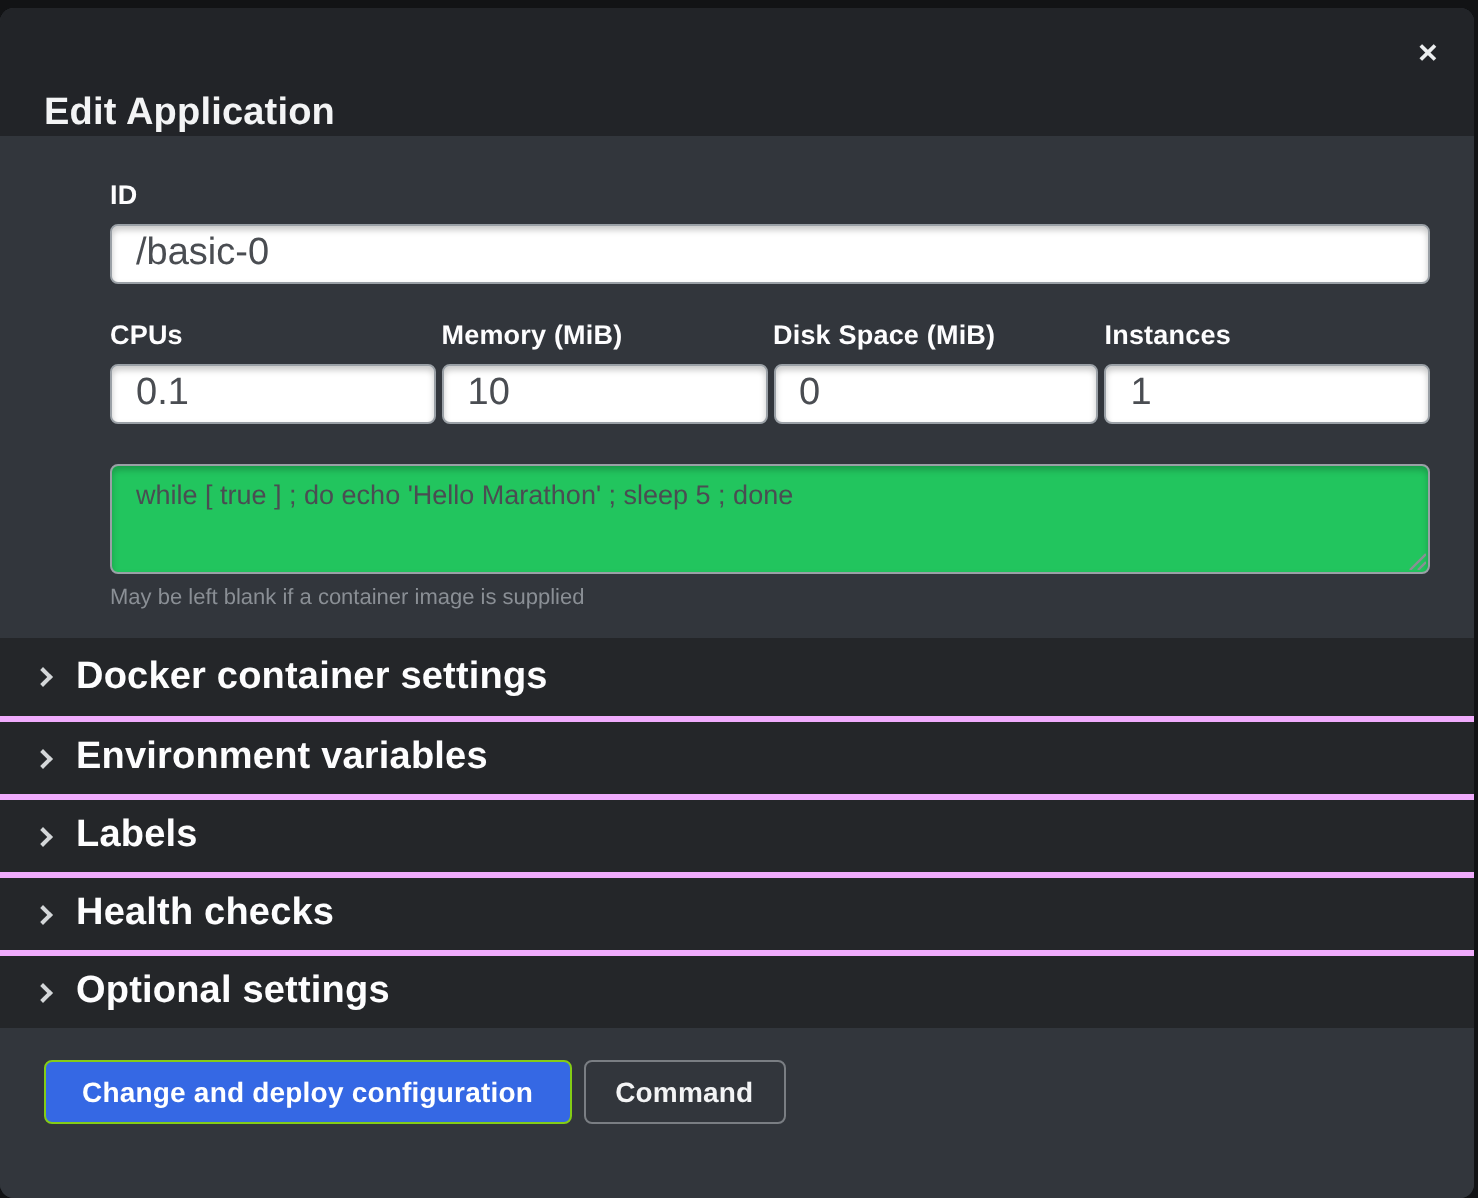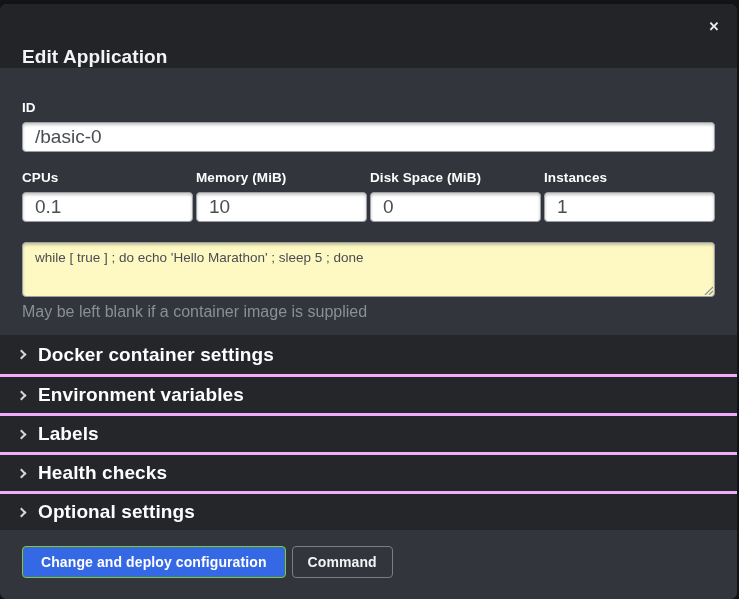--- a/index.html
+++ b/index.html
@@ -44,22 +44,23 @@
     color: #eceeef;
     font-size: 13px;
     font-weight: 700;
     cursor: pointer;
     line-height: 22px;
     text-align: center;
     padding: 0;
   }
   
   .modal-body {
-    padding: 32px 22px 14px 22px;
+    padding: 22px 22px 14px 22px;
     background: #32363c;
+    margin-left: 33px;
   }
   .field-label {
     display: block;
     color: #fdfdfe;
     font-size: 13.5px;
     font-weight: 700;
     margin-bottom: 7px;
     letter-spacing: 0.1px;
   }
   .text-input {
@@ -83,39 +84,39 @@
     margin-bottom: 20px;
   }
   .textarea-wrap { position: relative; }
   .command-textarea {
     display: block;
     width: 100%;
     height: 55px;
     resize: none;
     border: 1px solid #9aa0a6;
     border-radius: 4px;
-    background: #fef9c3;
+    background: #22c55e;
     box-shadow: inset 0 2px 3px rgba(0,0,0,0.22);
     color: #4a4d52;
     font-size: 13.5px;
     font-family: "Liberation Sans", sans-serif;
     padding: 7px 12px;
     outline: none;
     overflow: hidden;
   }
   .resize-handle {
     position: absolute;
     right: 2px; bottom: 2px;
     width: 10px; height: 10px;
     cursor: nwse-resize;
   }
   .help-text {
     margin-top: 6px;
     color: #8a8f95;
-    font-size: 16px;
+    font-size: 11px;
   }
   
   .accordion { background: #242629; }
   .section-row {
     height: 39px;
     display: flex;
     align-items: center;
     padding: 0 18px;
     cursor: pointer;
     background: #242629;

